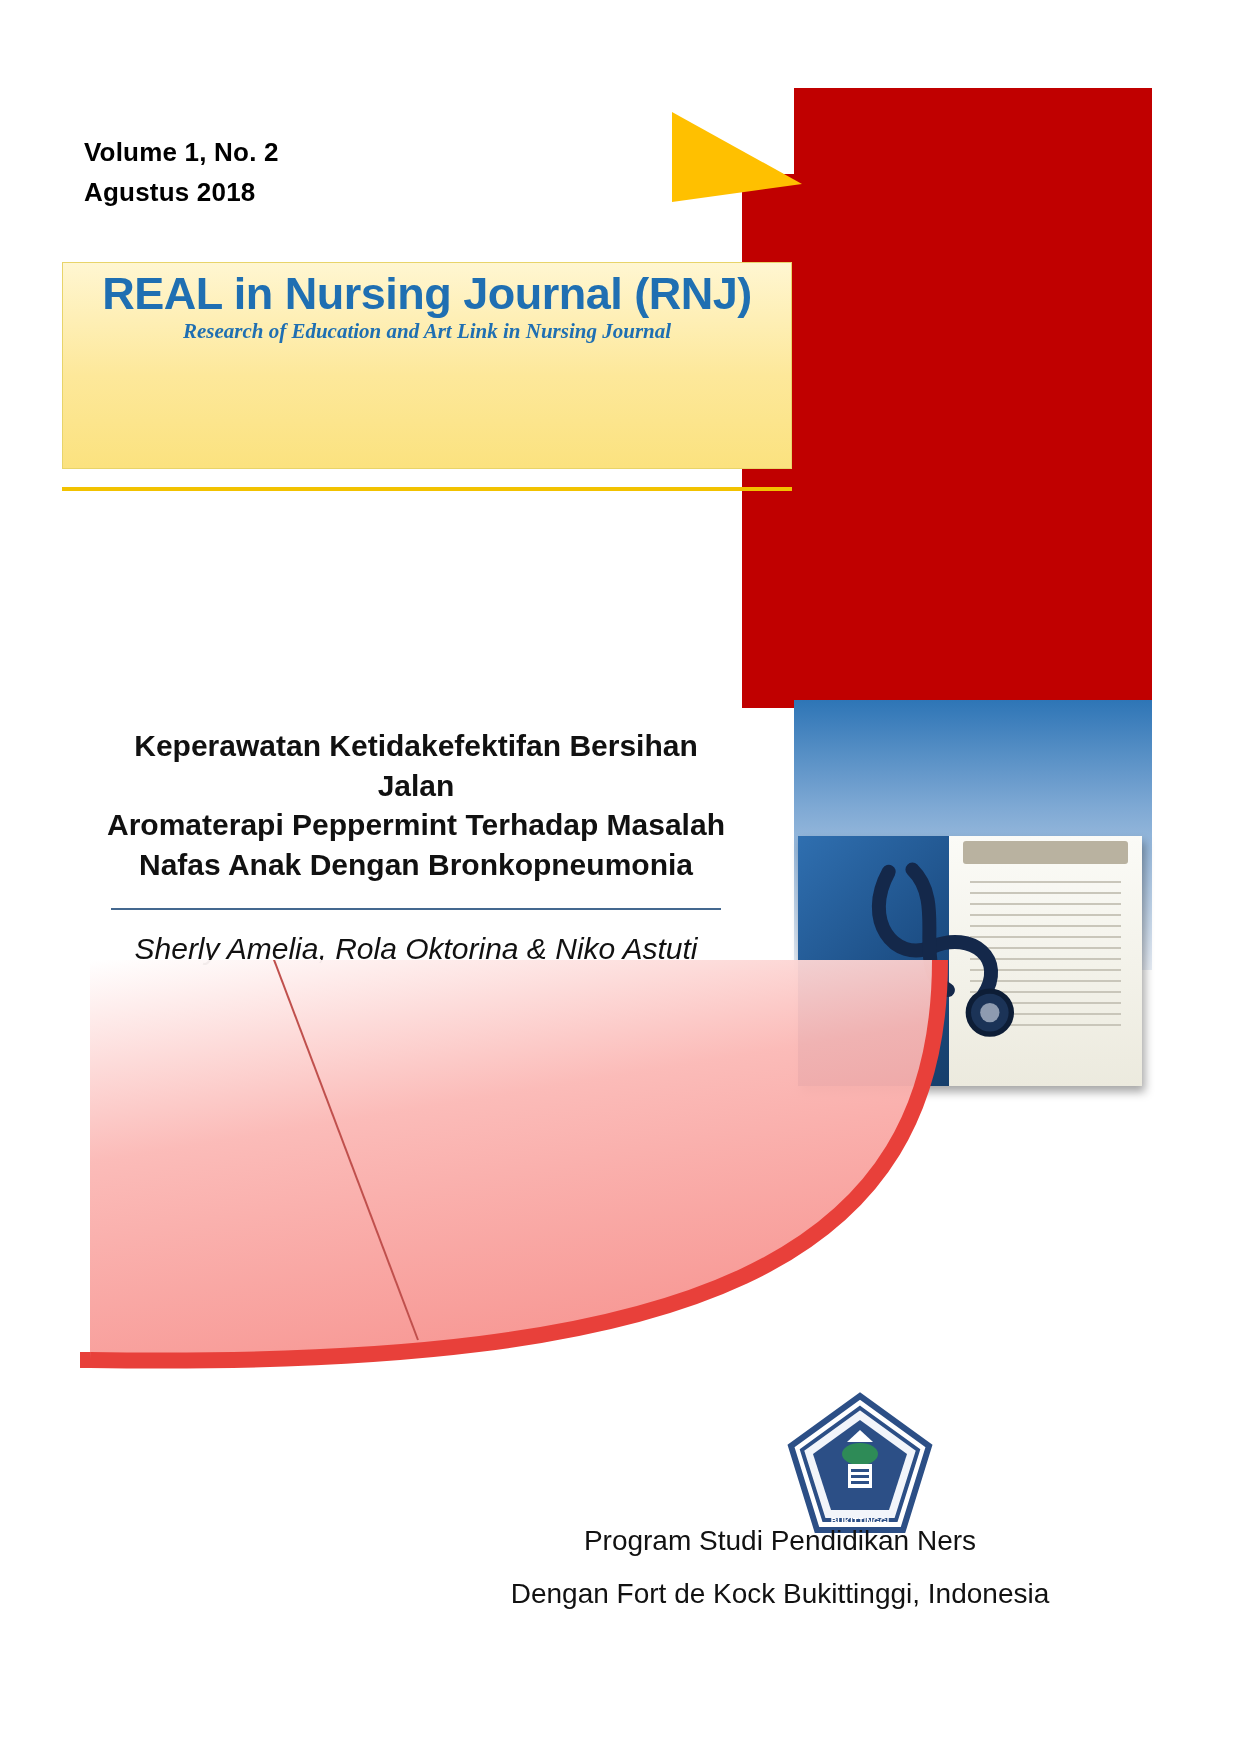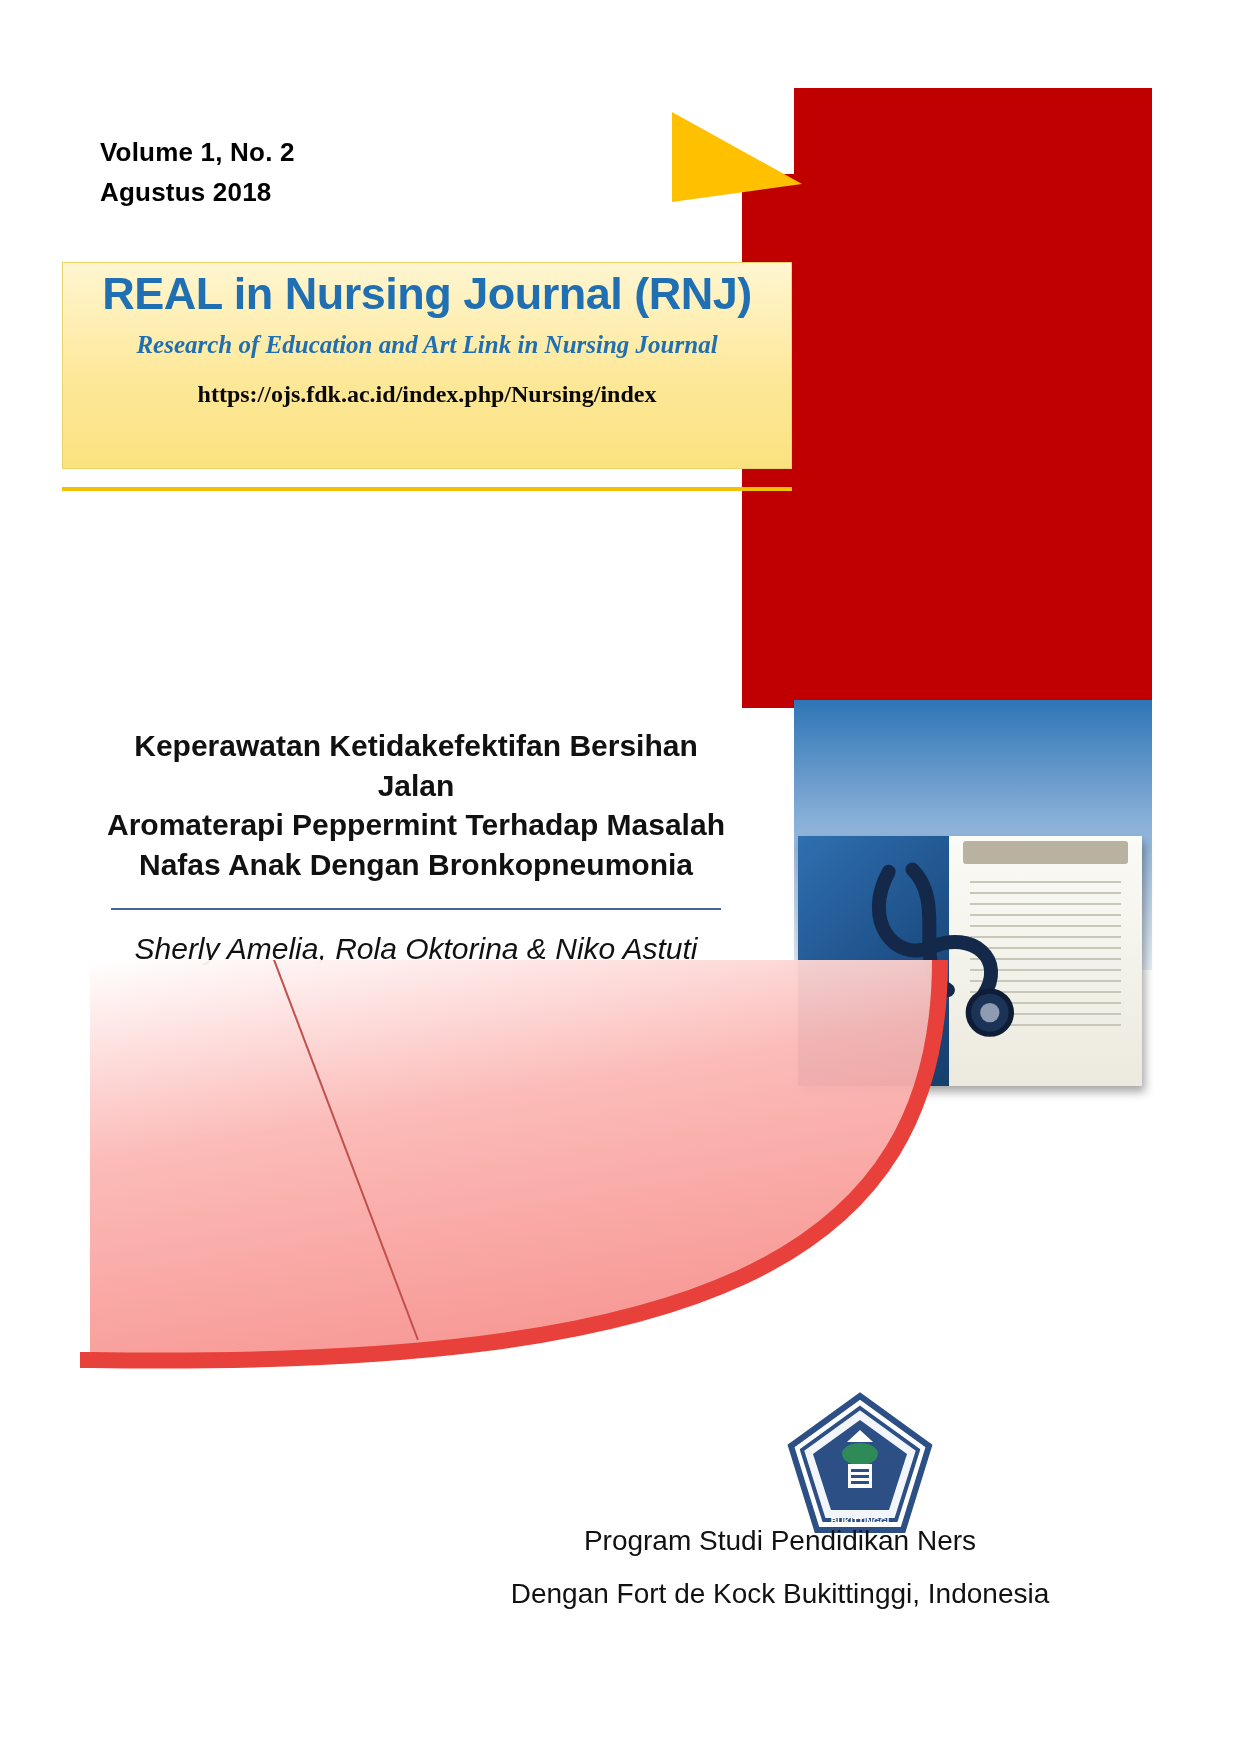--- a/index.html
+++ b/index.html
@@ -55,21 +55,21 @@
     width: 0;
     height: 0;
     border-left: 0 solid transparent;
     border-top: 0 solid transparent;
   }
   .yellow-tri svg { display:block; }
 
   
   .vol-block {
     position: absolute;
-    left: 100px;
+    left: 84px;
     top: 132px;
     color: #000;
     font-size: 26px;
     line-height: 1.55;
     font-weight: 700;
     letter-spacing: .2px;
   }
 
   
   .jbox {
@@ -94,25 +94,24 @@
   .jbox h1 {
     margin: 0;
     padding-top: 6px;
     font-size: 45px;
     line-height: 1.1;
     color: #1F6FB2;
     font-weight: 700;
     letter-spacing: -0.5px;
   }
   .jbox .sub {
-    margin-top: 12px;
     font-family: "Liberation Serif", serif;
     font-style: italic;
     font-weight: 700;
-    font-size: 25px;
+    font-size: 21px;
     color: #1F6FB2;
   }
   .jbox .url {
     margin-top: 22px;
     font-family: "Liberation Serif", serif;
     font-weight: 700;
     font-size: 24px;
     color: #0a0a0a;
   }
 
@@ -246,21 +245,20 @@
   </div>
 
   <div class="vol-block">
     <div>Volume 1, No. 2</div>
     <div>Agustus 2018</div>
   </div>
 
   <div class="jbox">
     <h1>REAL in Nursing Journal (RNJ)</h1>
     <div class="sub">Research of Education and Art Link in Nursing Journal</div>
-    <div class="url">https://ojs.fdk.ac.id/index.php/Nursing/index</div>
   </div>
   <div class="jbox-underline"></div>
 
   <div class="article">
     <div class="title">
       <div>Keperawatan Ketidakefektifan Bersihan Jalan</div>
       <div>Aromaterapi Peppermint Terhadap Masalah</div>
       <div>Nafas Anak Dengan Bronkopneumonia</div>
     </div>
     <div class="rule"></div>

